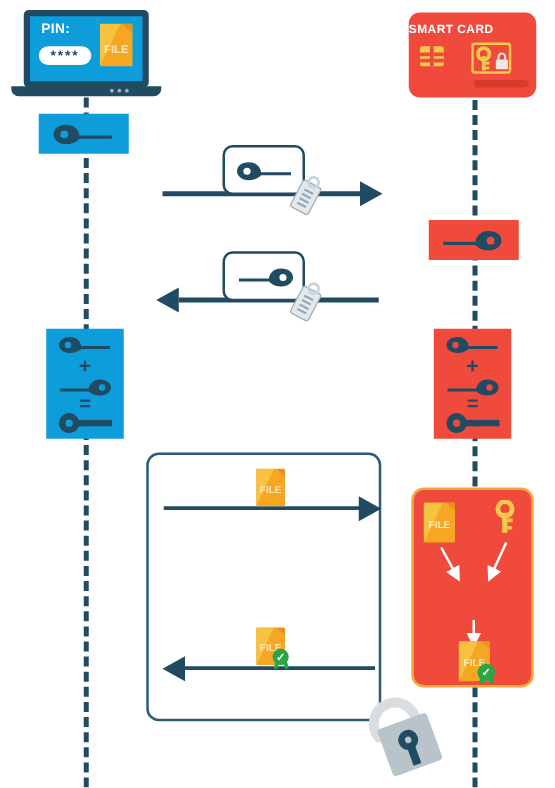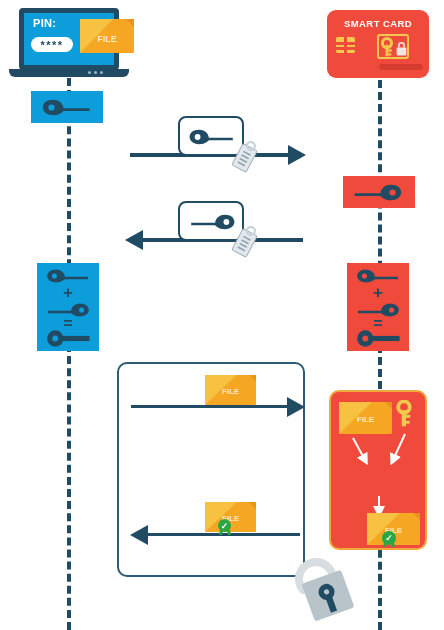--- a/index.html
+++ b/index.html
@@ -16,21 +16,21 @@
   .laptop-base{position:absolute;background:#214b63;border-radius:3px;}
   .laptop-foot{position:absolute;background:#214b63;border-radius:0 0 6px 6px;}
   .pin-label{position:absolute;color:#ffffff;font-size:11px;font-weight:bold;letter-spacing:.3px;}
   .pin-pill{position:absolute;background:#ffffff;border-radius:9px;display:flex;
      align-items:center;justify-content:center;color:#214b63;font-size:11px;
      letter-spacing:1.5px;font-weight:bold;box-sizing:border-box;}
   .dots{position:absolute;display:flex;gap:3px;}
   .dots i{display:block;width:3px;height:3px;border-radius:50%;background:#9fb3c0;}
 
   
-  .file{position:absolute;padding-left:28px;}
+  .file{position:absolute;}
   .file .body{position:absolute;left:0;top:0;width:100%;height:100%;
      background:#f5a623;border-radius:1px;}
   .file .shade{position:absolute;left:0;top:0;width:100%;height:100%;
      background:#f7c242;clip-path:polygon(0 0,62% 0,0 100%);}
   .file .fold{position:absolute;right:0;top:0;background:#e8941a;
      clip-path:polygon(100% 0,100% 100%,0 0);}
   .file .txt{position:absolute;left:0;width:100%;text-align:center;color:#ffe9bf;
      font-weight:bold;font-family:"Liberation Sans",sans-serif;}
 
   
@@ -40,21 +40,21 @@
 
   
   .block{position:absolute;box-sizing:border-box;}
   .block.blue{background:#0d9ddb;}
   .block.red{background:#ef4a3c;}
   .op{position:absolute;color:#214b63;font-weight:bold;text-align:center;
      font-family:"Liberation Sans",sans-serif;}
 
   
   .smartcard{position:absolute;background:#ef4a3c;border-radius:9px;}
-  .sc-title{position:absolute;width:100%;text-align:center;color:#ffffff;
+  .sc-title{position:absolute;width:100%;color:#ffffff;
      font-size:9.5px;font-weight:bold;letter-spacing:.4px;}
   .chip{position:absolute;background:#f2c94c;border-radius:2px;}
   .chip i{position:absolute;background:#ef4a3c;}
   .sc-keybox{position:absolute;border:2px solid #f2c94c;border-radius:3px;box-sizing:border-box;}
   .stripe{position:absolute;background:#d63b2e;border-radius:3px;}
 
   
   .aline{position:absolute;background:#214b63;}
   .ahead{position:absolute;width:0;height:0;}
   .ahead.right{border-top:10px solid transparent;border-bottom:10px solid transparent;

